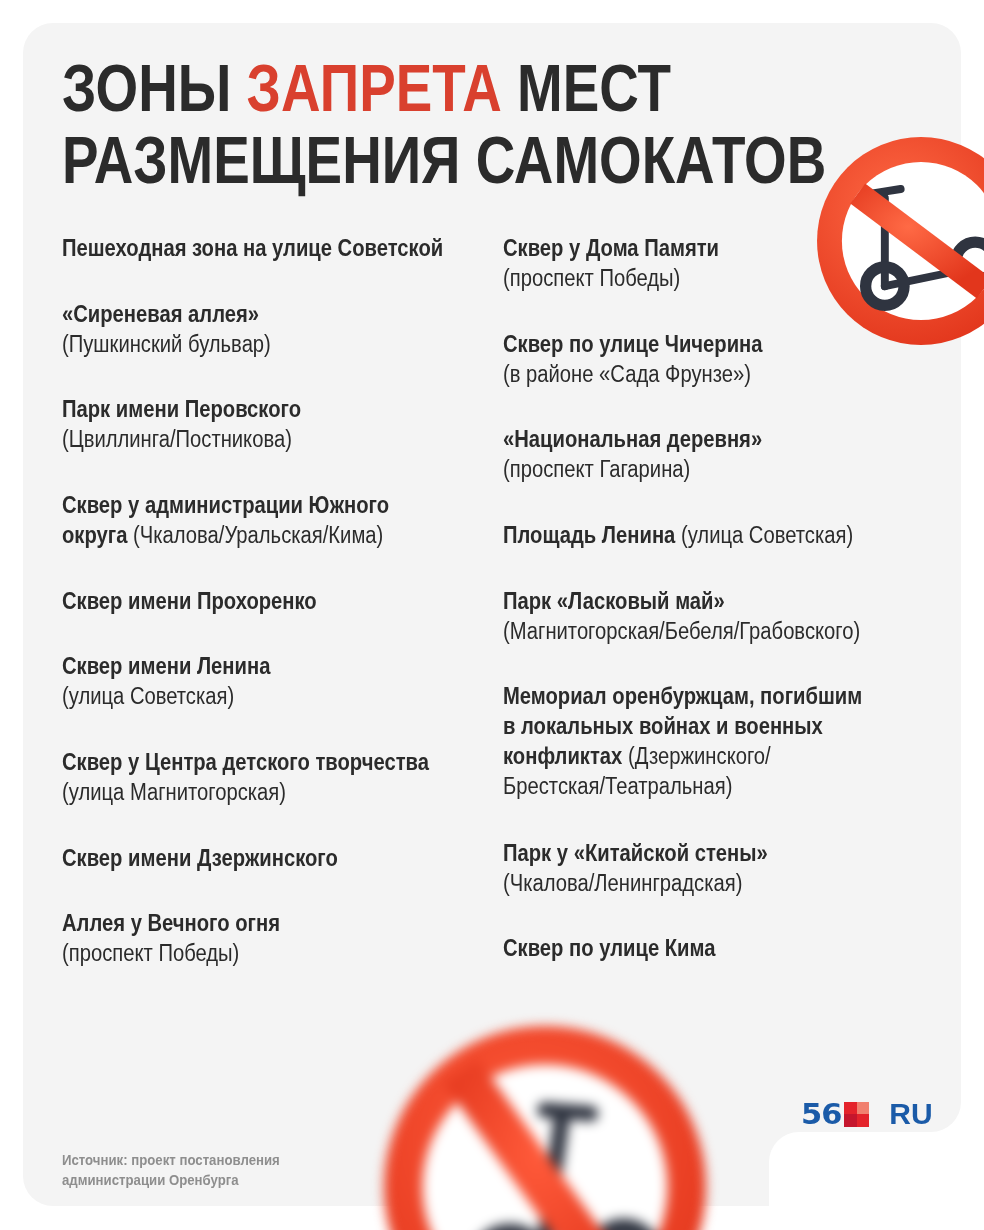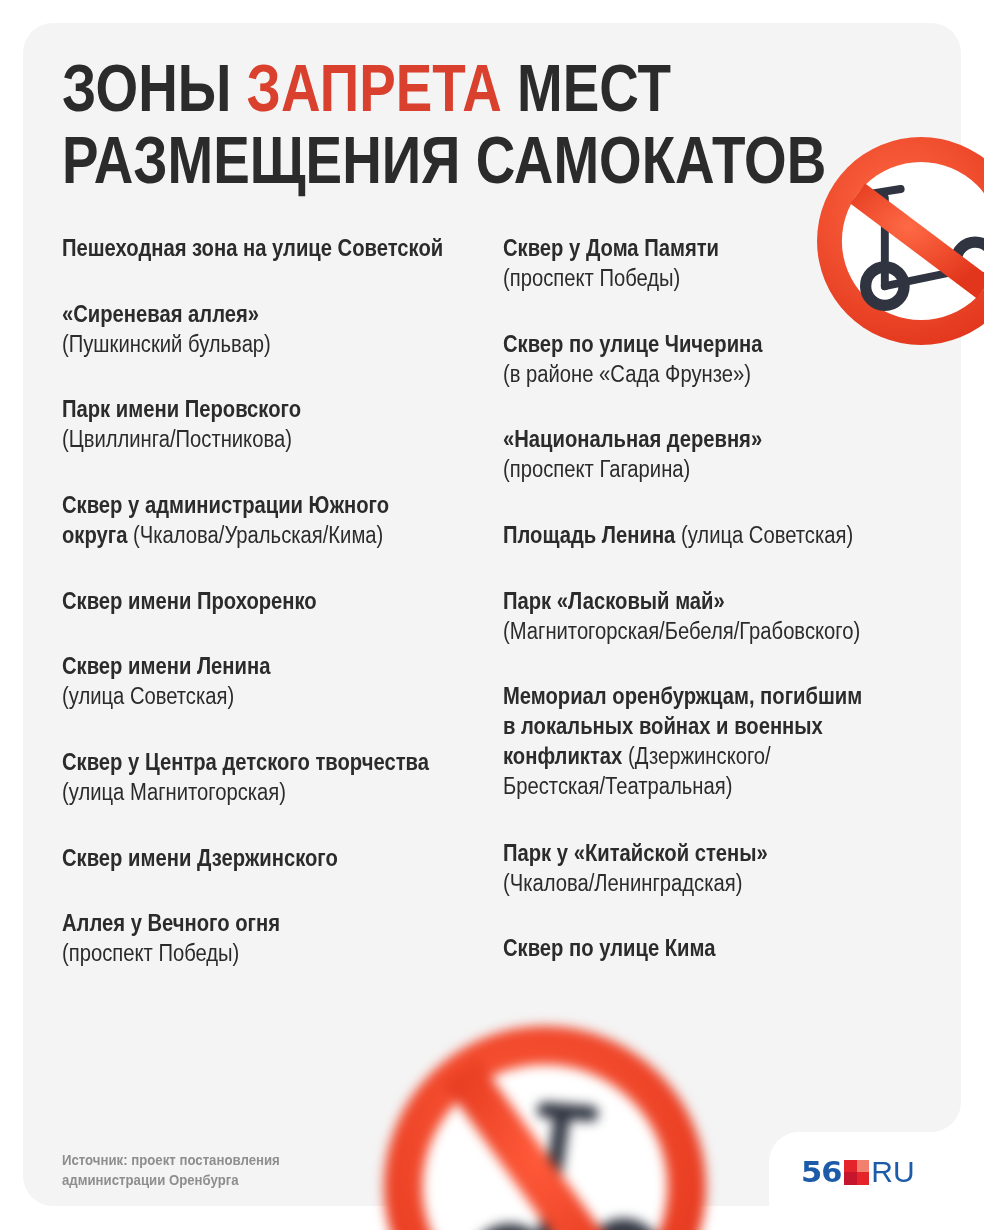--- a/index.html
+++ b/index.html
@@ -49,28 +49,28 @@
     position: absolute; left: 62px; top: 1150px;
     font-size: 15px; line-height: 20px; color: #8e8e8e; font-weight: 700;
     transform: scaleX(0.88); transform-origin: left top; white-space: nowrap;
   }
 
   .sign { position: absolute; border-radius: 50%; }
   .sign svg { width: 100%; height: 100%; display: block; }
   .sign-top { left: 808px; top: 128px; width: 226px; height: 226px; }
   .sign-bottom { left: 370px; top: 1012px; width: 350px; height: 350px; filter: blur(6px); }
 
-  .logo { position: absolute; left: 801px; top: 1158px; height: 28px; display: flex; align-items: center; }
+  .logo { position: absolute; left: 801px; top: 1100px; height: 28px; display: flex; align-items: center; }
   .logo-num { font-family: "DejaVu Sans", sans-serif; font-weight: 700; font-size: 29px; color: #1b5ba8; letter-spacing: -1px; line-height: 28px; transform: scaleX(1.05); transform-origin: left center; }
   .logo-mark { width: 25px; height: 25px; margin-left: 5px; display: grid; grid-template-columns: 1fr 1fr; grid-template-rows: 1fr 1fr; }
   .logo-mark span:nth-child(1) { background: #e4232b; }
   .logo-mark span:nth-child(2) { background: #f1806f; }
   .logo-mark span:nth-child(3) { background: #c5162d; }
   .logo-mark span:nth-child(4) { background: #e4232b; }
-  .logo-ru { font-family: "Liberation Sans", sans-serif; font-weight: 400; font-size: 30px; color: #1b5ba8; line-height: 28px; margin-left: 2px; }
+  .logo-ru { font-family: "Liberation Sans", sans-serif; font-weight: 700; font-size: 30px; color: #1b5ba8; line-height: 28px; margin-left: 20px; }
 </style>
 </head>
 <body>
 
 <div class="card"></div>
 <div class="notch-corner"></div>
 <div class="notch"></div>
 
 <div class="sign sign-top">
   <svg viewBox="0 0 200 200">

